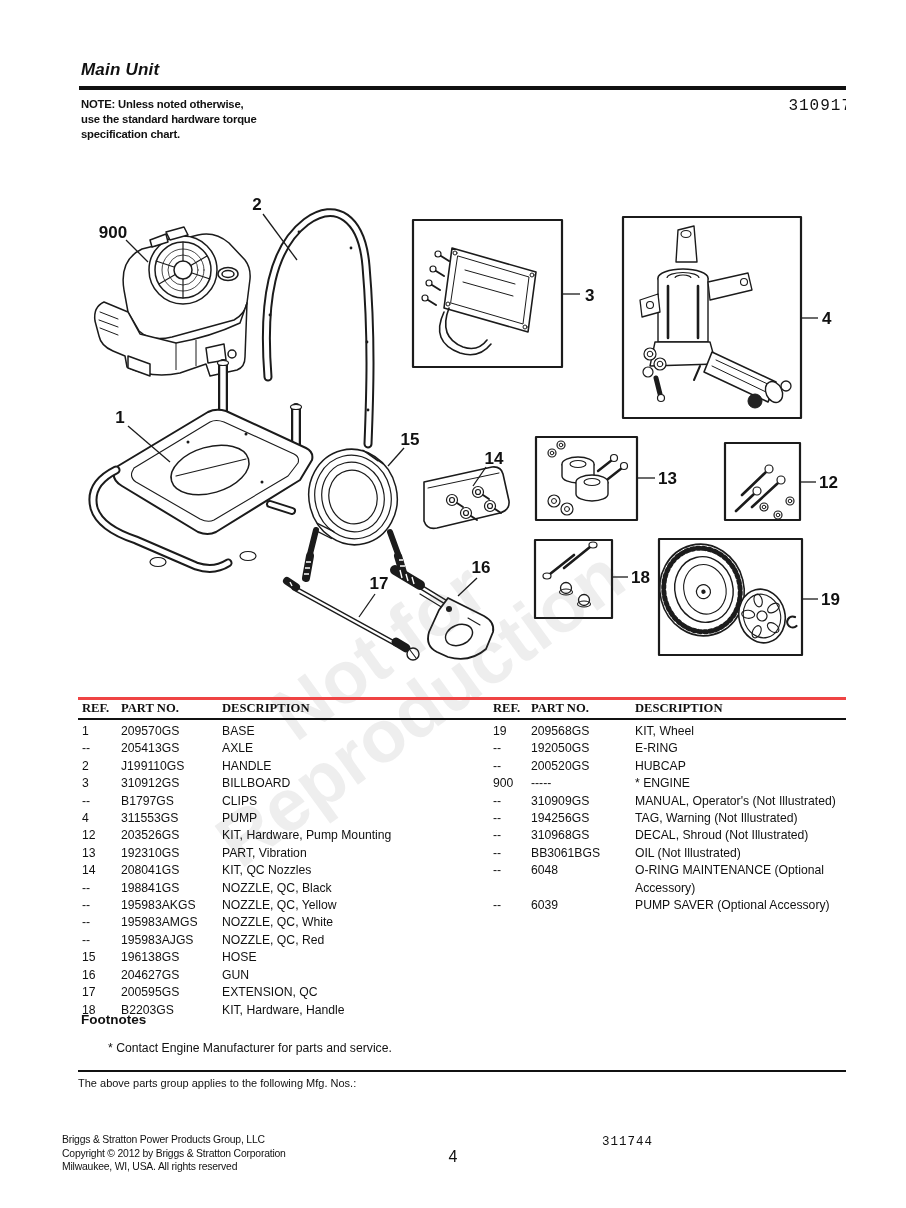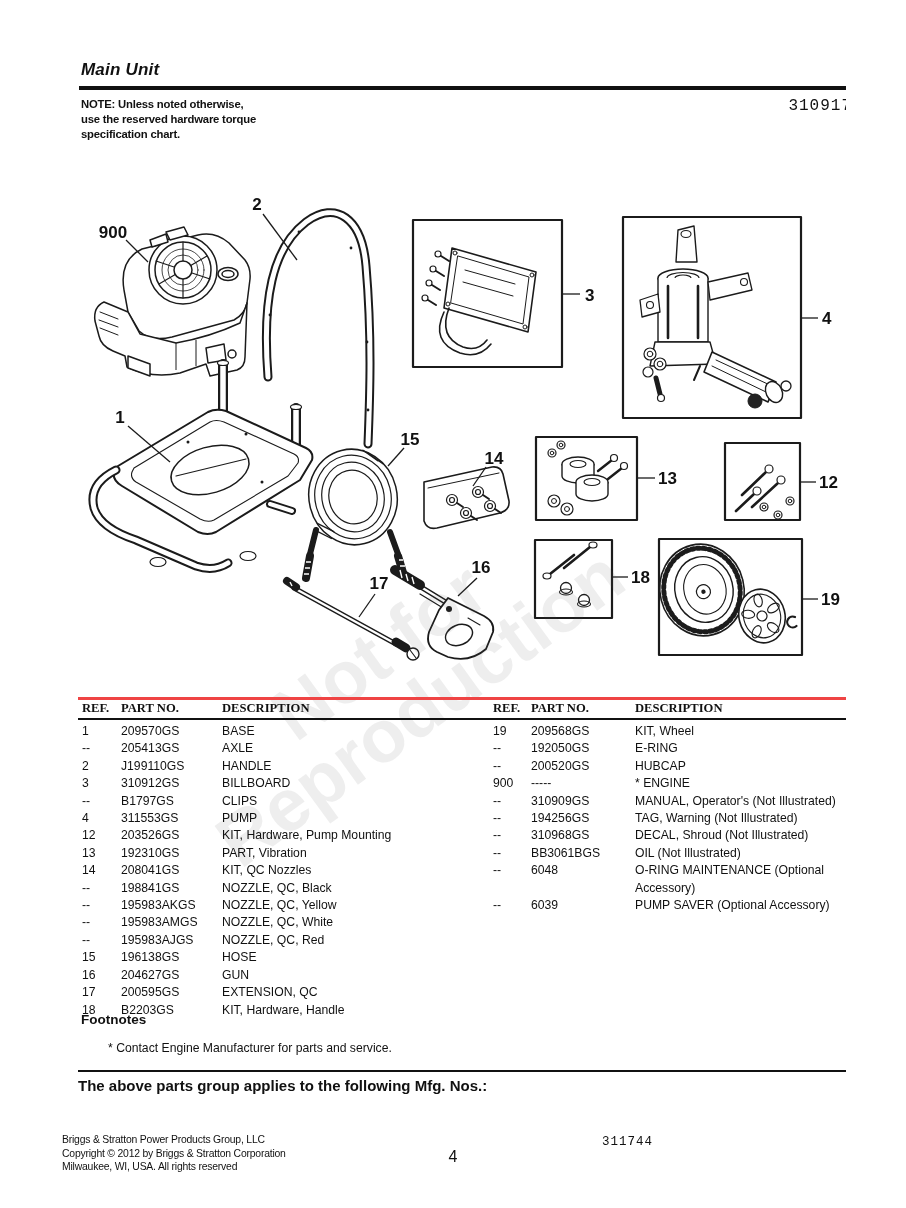--- a/index.html
+++ b/index.html
@@ -32,21 +32,21 @@
   .prow{display:grid;line-height:17.4px;}
   .ptable.left .prow{grid-template-columns:43px 101px 271px;}
   .ptable.left .prow .cell-ref{padding-left:4px;}
   .ptable.right .prow{grid-template-columns:38px 104px 217px;}
   
   .footnotes{position:absolute;left:81px;top:1012px;width:700px;}
   .footnotes-heading{font-size:13.5px;font-weight:bold;}
   .footnote-item{margin-top:14px;padding-left:27px;font-size:12.2px;}
   
   .mfg{position:absolute;left:78px;top:1070px;width:774px;border-top:2px solid #111;padding-top:5px;}
-  .mfg-heading{font-size:15px;font-weight:bold;}
+  .mfg-heading{font-size:11px;font-weight:normal;}
   .mfg-model{margin-top:3px;font-size:11.3px;letter-spacing:-.2px;}
   
   .footer-left{position:absolute;left:62px;top:1133px;font-size:10.4px;line-height:13.5px;letter-spacing:-.2px;}
   .page-number{position:absolute;left:0;top:1148px;width:906px;text-align:center;font-size:16px;}
   .doc-number-bottom{position:absolute;left:602px;top:1135px;width:250px;text-align:left;
         font-family:"Liberation Mono",monospace;font-size:12.5px;letter-spacing:1px;}
   
   .ln{stroke:#1b1b1b;fill:none;stroke-linecap:round;stroke-linejoin:round;}
   .fw{stroke:#1b1b1b;fill:#fff;stroke-linejoin:round;}
 </style>
@@ -54,21 +54,21 @@
 <body>
 
 <div class="page">
 
   <div class="title">Main Unit</div>
   <div class="title-rule"></div>
 
   <div class="note">
 
   <div class="note-line">NOTE: Unless noted otherwise,</div>
-      <div class="note-line">use the reserved hardware torque</div>
+      <div class="note-line">use the standard hardware torque</div>
       <div class="note-line">specification chart.</div>
     </div>
 
   <div class="doc-number-top">310917</div>
 
   <div class="diagram">
     <svg width="906" height="505" viewBox="0 0 906 505">
 
       <g stroke-width="1.5">
         <path class="fw" d="M124,120 Q119,90 142,79 L198,65 Q215,61 229,73 L245,90 Q251,98 250,109 L247,133 Q245,144 234,150 L172,167 Q151,172 139,161 L128,142 Z"></path>

